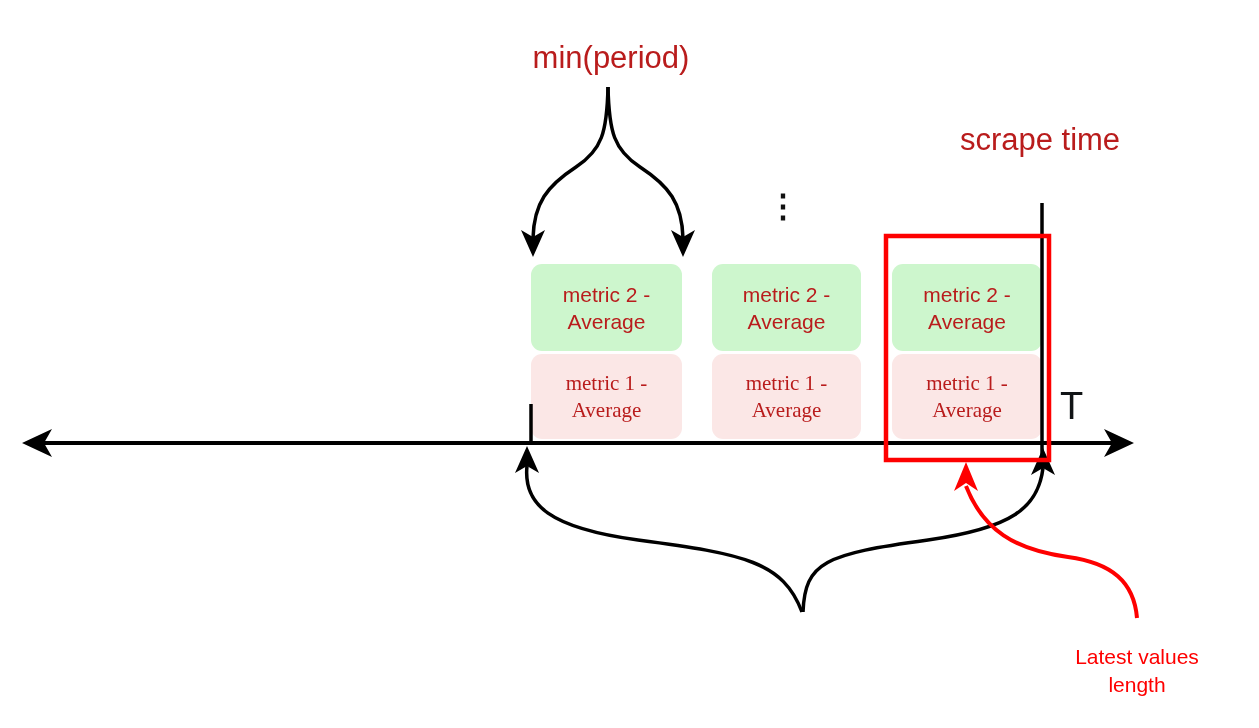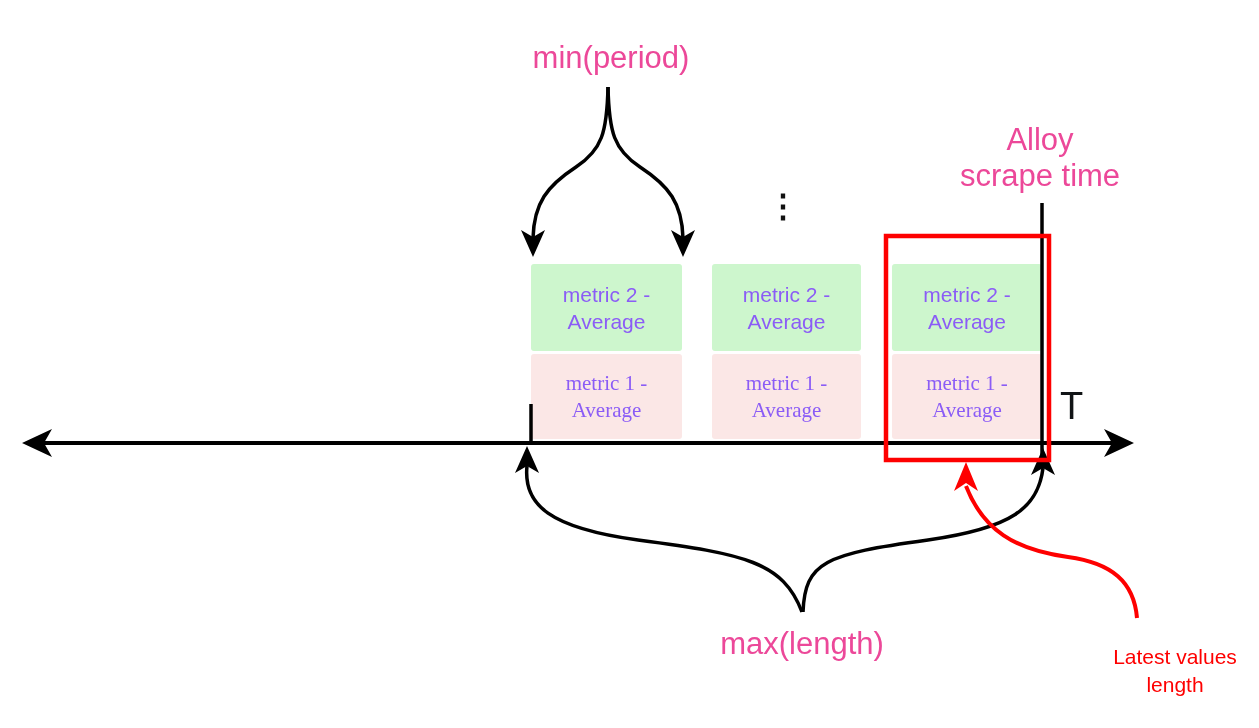--- a/index.html
+++ b/index.html
@@ -6,41 +6,41 @@
   #canvas {
     position: relative;
     width: 1259px;
     height: 728px;
     background: #ffffff;
     font-family: "Liberation Sans", sans-serif;
     overflow: hidden;
   }
   .cell {
     position: absolute;
-    border-radius: 3px;
+    border-radius: 11px;
     display: flex;
     flex-direction: column;
     align-items: center;
     justify-content: center;
     text-align: center;
     font-size: 21px;
     line-height: 27px;
-    color: #8b5cf6;
+    color: #b91c1c;
     z-index: 1;
   }
   .cell.green { background: #cdf6cd; }
   .cell.pink  { background: #fbe7e6; font-family: Liberation Serif, serif; }
 
   .big-label {
     position: absolute;
     transform: translateX(-50%);
     text-align: center;
     font-size: 31px;
     line-height: 36px;
-    color: #ec4899;
+    color: #b91c1c;
     white-space: nowrap;
     z-index: 3;
   }
   #t-label {
     position: absolute;
     font-size: 38px;
     color: #111416;
     z-index: 3;
   }
   #ellipsis {
@@ -99,29 +99,27 @@
     <span>Average</span>
   </div>
   <div class="cell pink" style="left:892px; top:354px; width:150px; height:85px;">
     <span>metric 1 -</span>
     <span>Average</span>
   </div>
 
   <div class="big-label" style="left:611px; top:40px;">min(period)</div>
 
   <div class="big-label" style="left:1040px; top:122px;">
-    <div>Alloy</div>
     <div>scrape time</div>
   </div>
 
   <div id="t-label" style="left:1060px; top:385px;">T</div>
 
-  <div class="big-label" style="left:802px; top:626px;">max(length)</div>
 
-  <div id="latest-label" style="left:1137px; top:643px;margin-left:38px;">
+  <div id="latest-label" style="left:1137px; top:643px;">
     <div>Latest values</div>
     <div>length</div>
   </div>
 
   <div id="ellipsis" style="left:783px; top:200px;">⋮</div>
 
   <svg class="overlay" viewBox="0 0 1259 728">
 
     <line x1="40" y1="443" x2="1112" y2="443" stroke="#000" stroke-width="4"></line>
     <path d="M22,443 L52,429 L44,443 L52,457 Z" fill="#000"></path>

